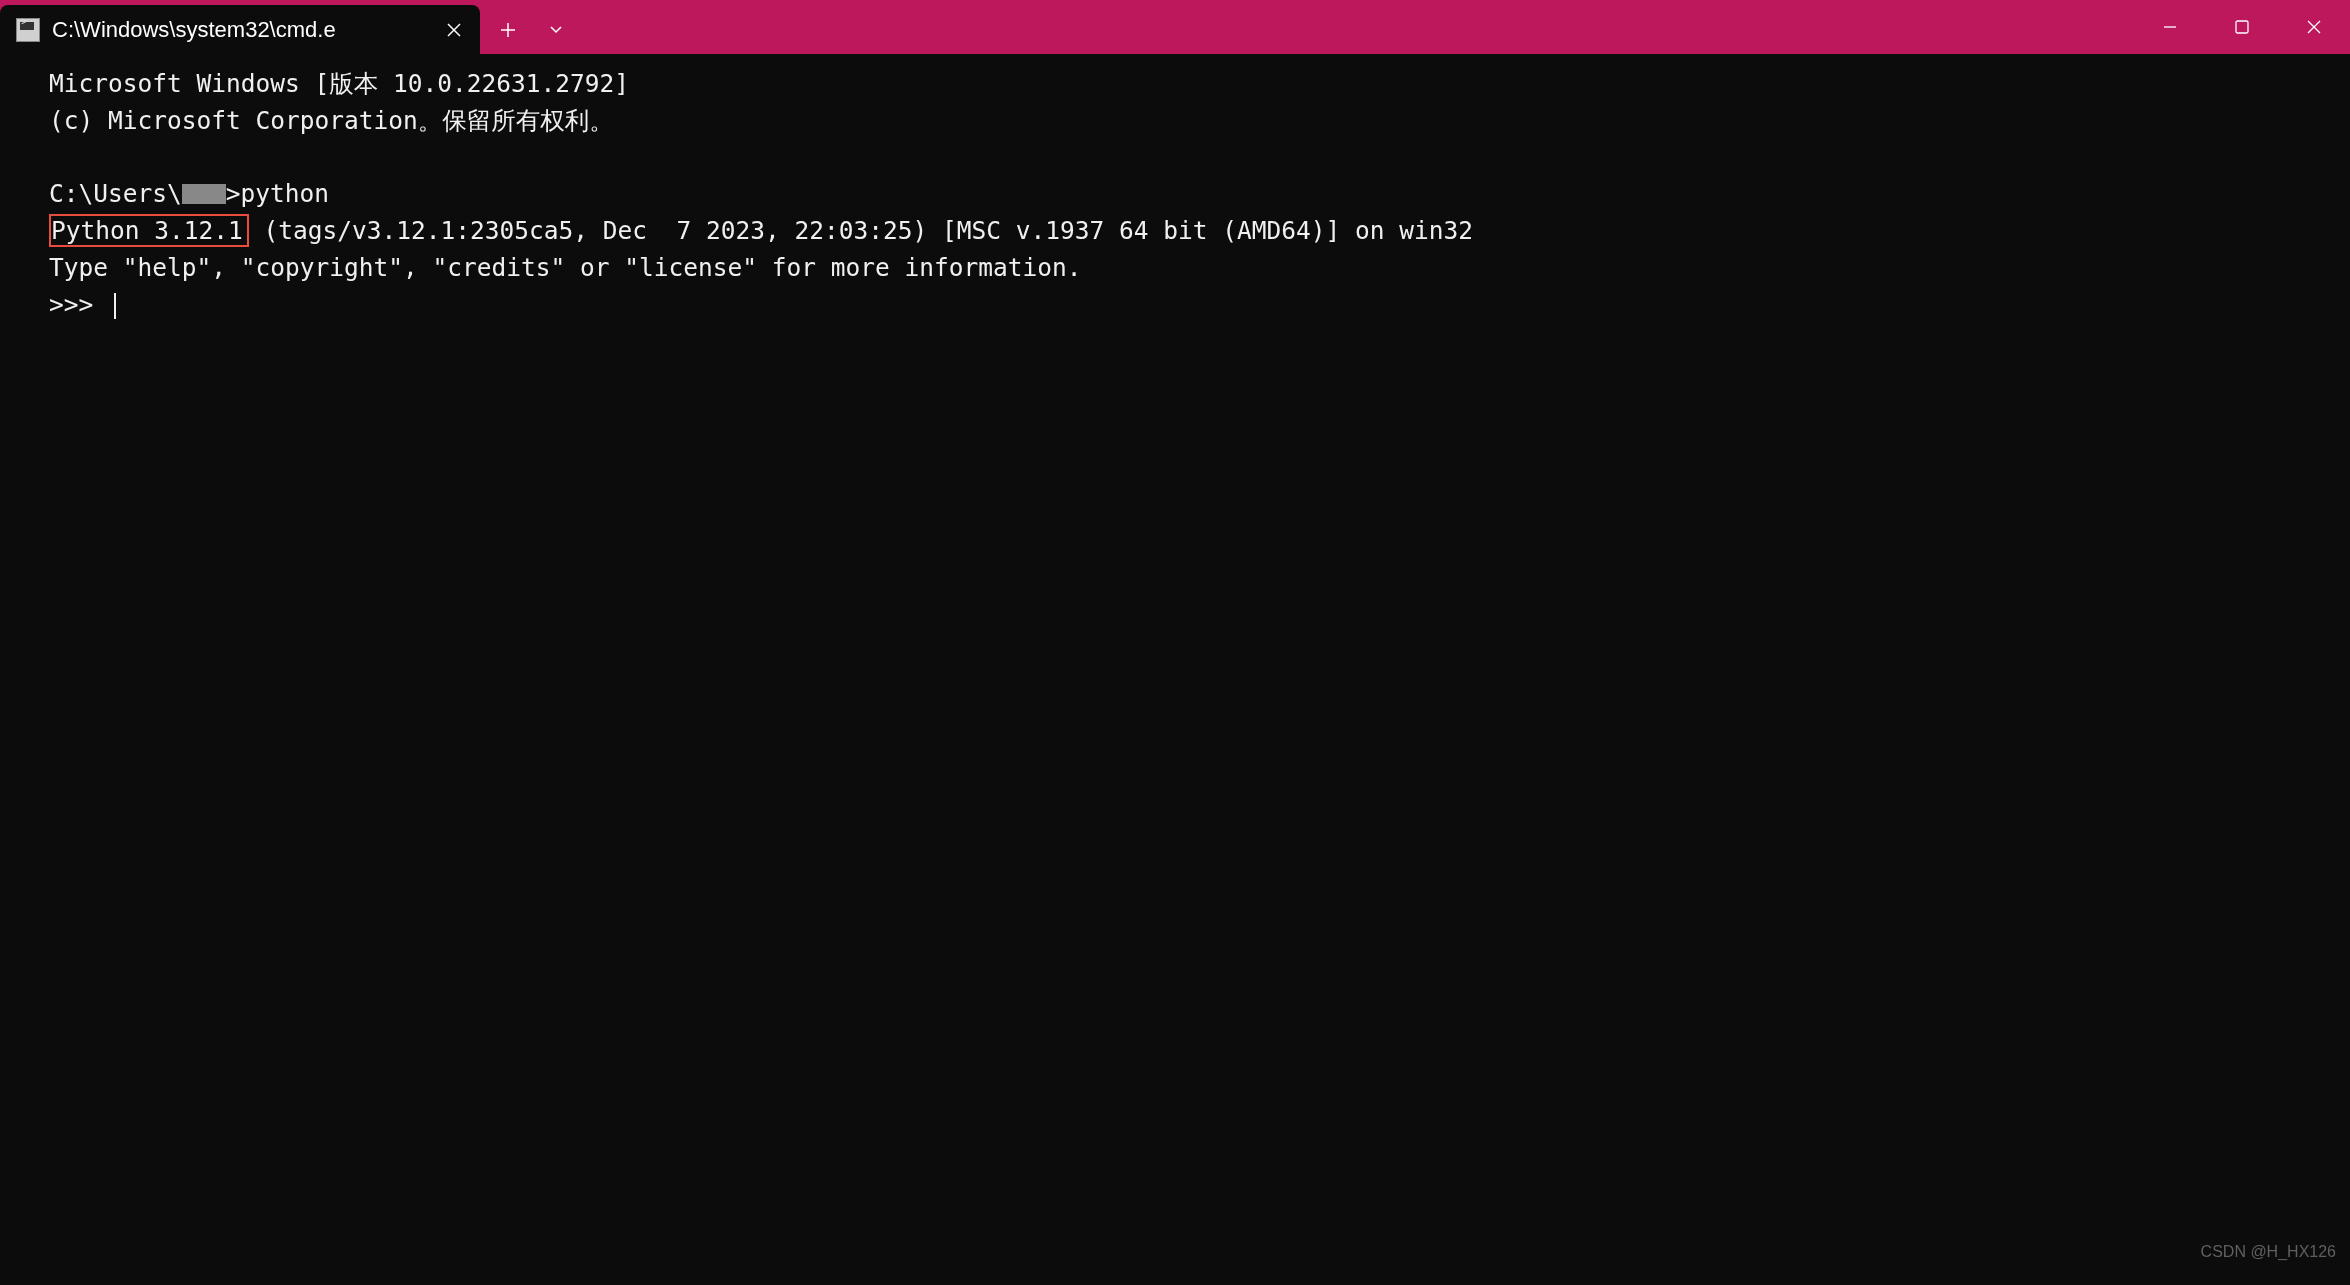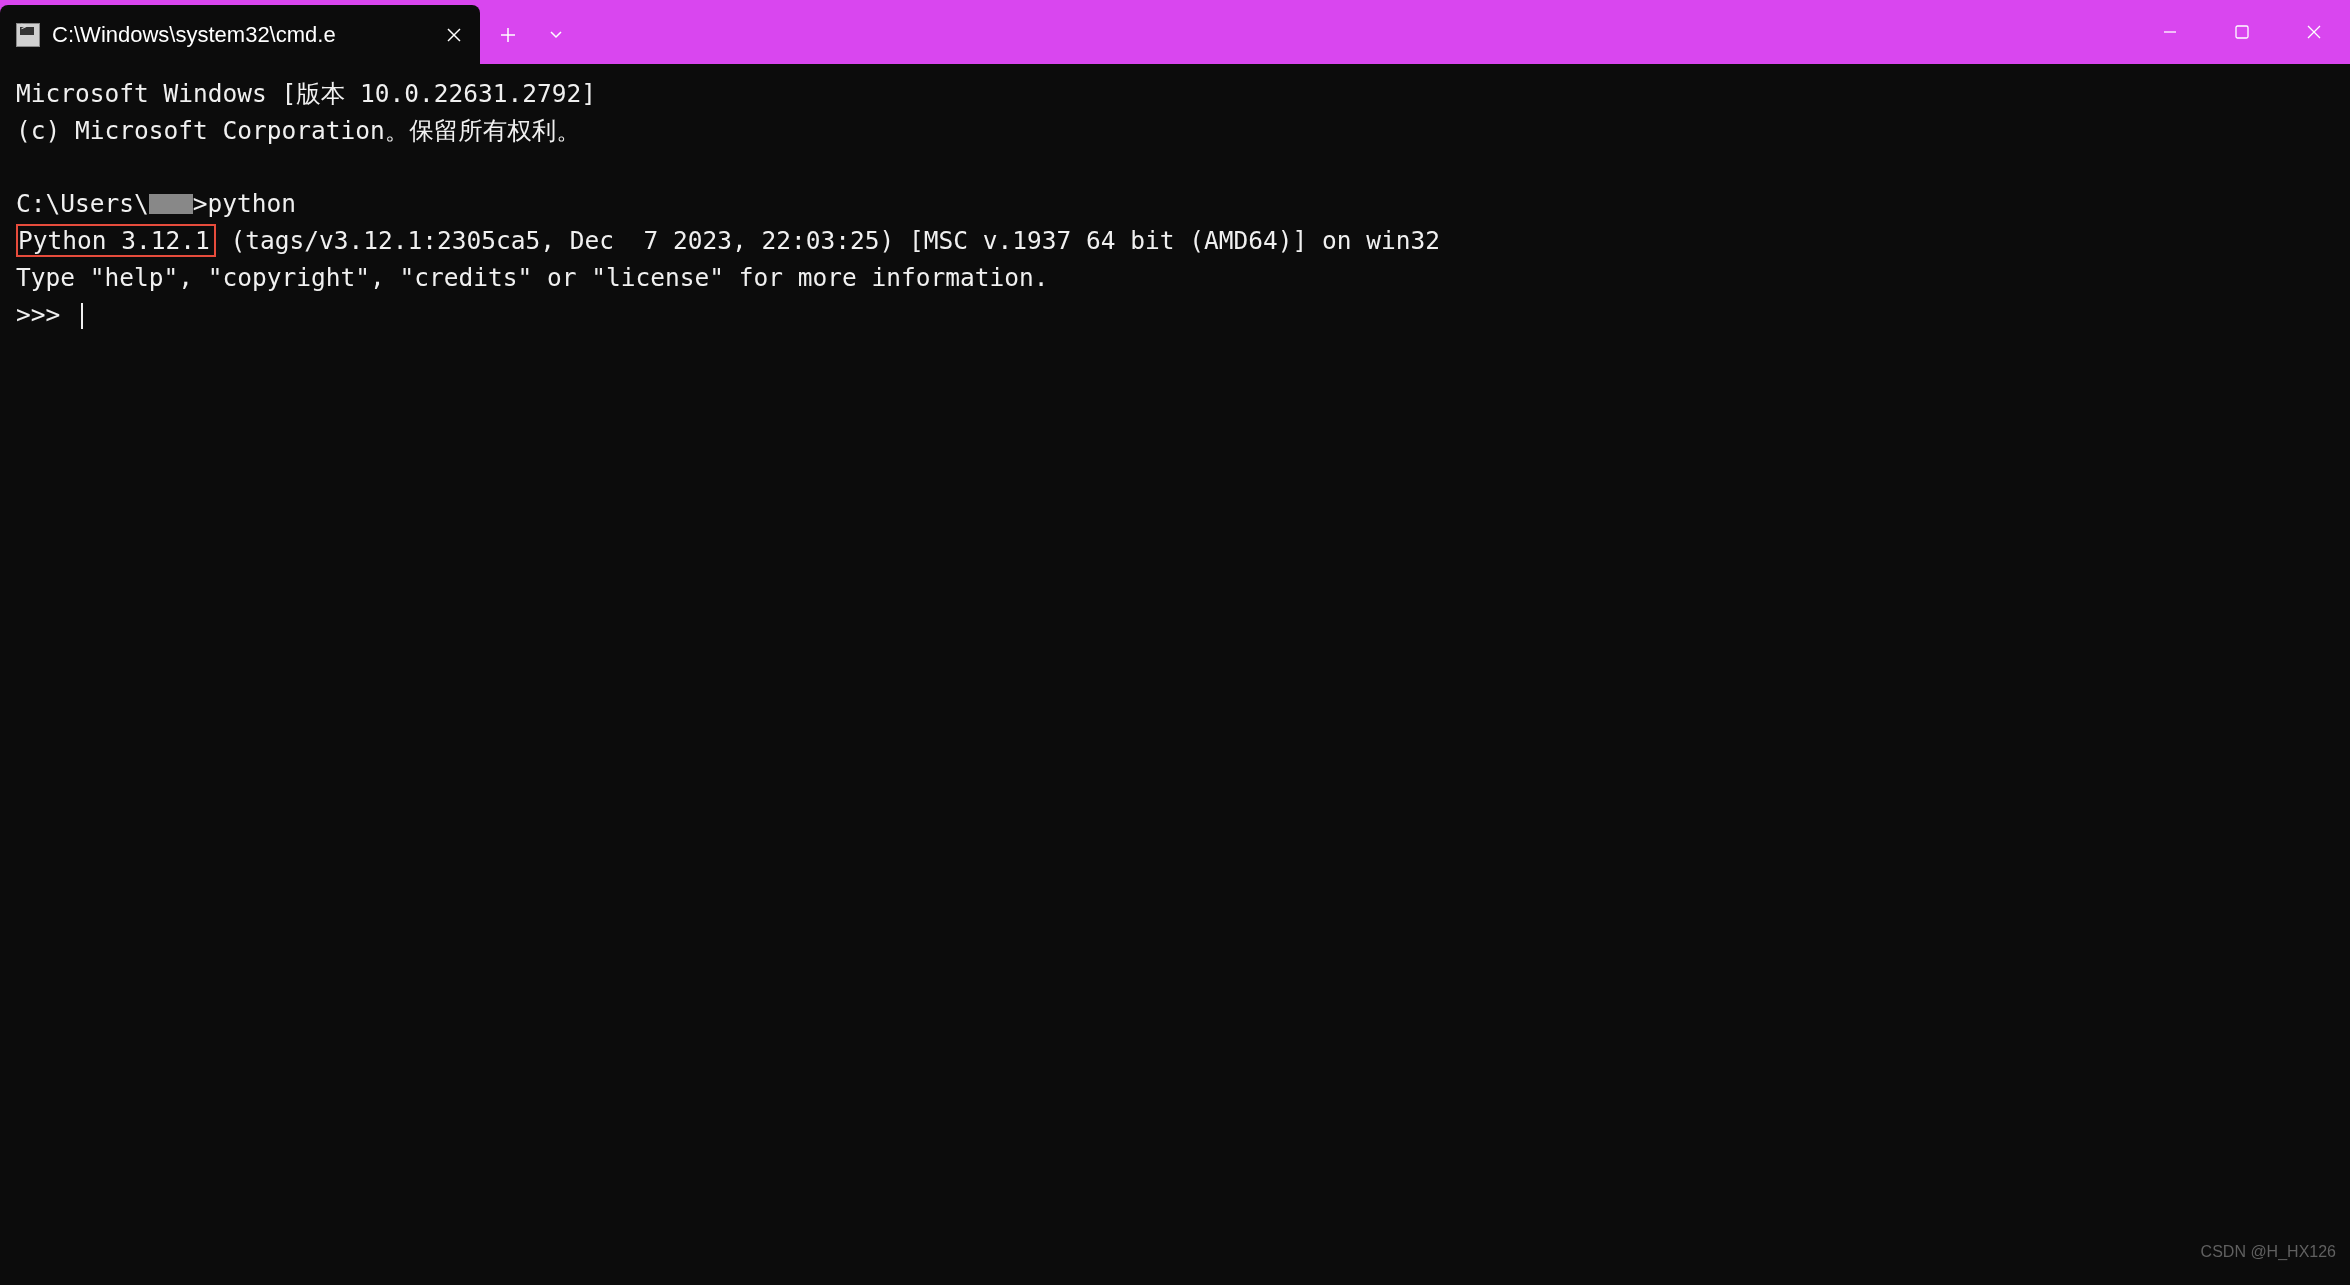--- a/index.html
+++ b/index.html
@@ -9,22 +9,22 @@
     }
     body {
       width: 2350px;
       height: 1285px;
       background: #0c0c0c;
       font-family: 'Consolas', 'Courier New', monospace;
       overflow: hidden;
       position: relative;
     }
     .titlebar {
-      height: 64px;
-      background: #d946ef;
+      height: 54px;
+      background: #be185d;
       display: flex;
       align-items: stretch;
     }
     .tab {
       background: #0c0c0c;
       display: flex;
       align-items: center;
       padding: 0 12px 0 16px;
       min-width: 480px;
       border-top-left-radius: 8px;
@@ -107,20 +107,21 @@
       color: #fff;
       cursor: pointer;
     }
     .terminal {
       padding: 12px 16px;
       color: #f0f0f0;
       font-size: 24.5px;
       line-height: 1.5;
       white-space: pre;
       font-family: 'Consolas', 'NSimSun', monospace;
+      margin-left: 33px;
     }
     .highlighted {
       border: 2px solid #e74c3c;
       padding: 0 4px 0 0;
       display: inline-block;
       line-height: 1.2;
     }
     .redacted {
       display: inline-block;
       width: 44px;

